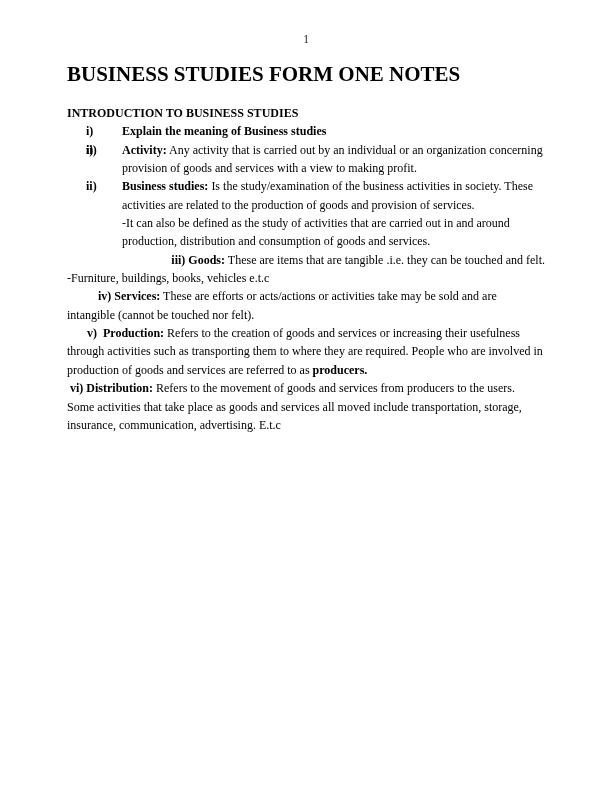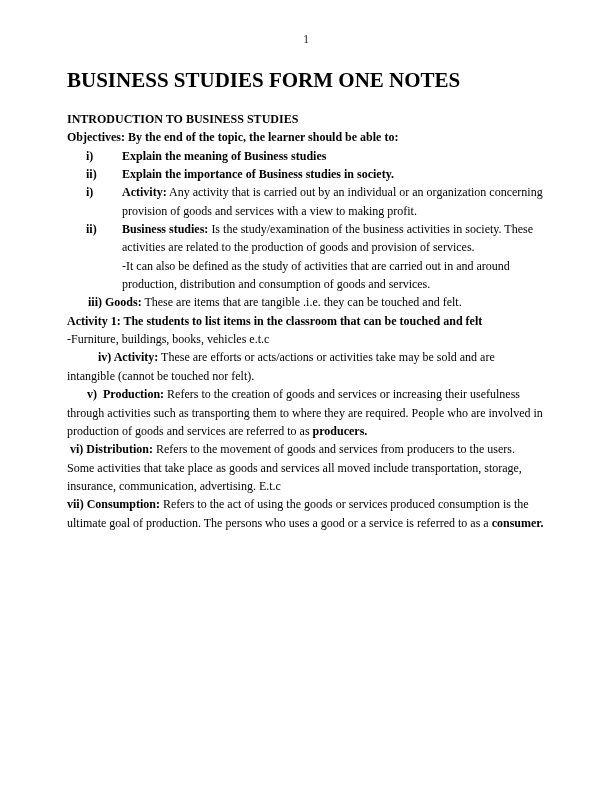--- a/index.html
+++ b/index.html
@@ -18,21 +18,21 @@
     padding: 32px 67px 0 67px;
     overflow: hidden;
   }
   .pageno {
     text-align: center;
     font-size: 11.5px;
     line-height: 14px;
     color: #1a1a1a;
   }
   .doc-title {
-    margin-top: 22px;
+    margin-top: 16px;
     font-size: 21px;
     font-weight: bold;
     line-height: 24px;
     white-space: nowrap;
   }
   .content {
     margin-top: 18px;
     font-size: 12px;
     line-height: 18.35px;
   }
@@ -51,26 +51,23 @@
   }
 </style>
 </head>
 <body>
 
 <div class="page">
   <div class="pageno">1</div>
   <h1 class="doc-title">BUSINESS STUDIES FORM ONE NOTES</h1>
   <div class="content">
       <div class="block para"><span class="run b">INTRODUCTION TO BUSINESS STUDIES</span></div>
-      <div class="block para"><span class="run b">Objectives: By the end of the topic, the learner should be able to:</span></div>
       <div class="block hang"><span class="marker">i)</span><span><span class="run b">Explain the meaning of Business studies</span></span></div>
-      <div class="block hang"><span class="marker">ii)</span><span><span class="run b">Explain the importance of Business studies in society.</span></span></div>
+      <div class="block hang"><span class="marker">ii)</span></div>
       <div class="block hang"><span class="marker">i)</span><span><span class="run b">Activity:</span><span class="run"> Any activity that is carried out by an individual or an organization concerning provision of goods and services with a view to making profit.</span></span></div>
       <div class="block hang"><span class="marker">ii)</span><span><span class="run b">Business studies:</span><span class="run"> Is the study/examination of the business activities in society. These activities are related to the production of goods and provision of services.</span><div><span class="run">-It can also be defined as the study of activities that are carried out in and around production, distribution and consumption of goods and services.</span></div></span></div>
-      <div class="block para" style="text-indent: 21px;"><span class="run b">iii) Goods:</span><span class="run"> These are items that are tangible .i.e. they can be touched and felt.</span></div>
-      <div class="block para"><span class="run b">Activity 1: The students to list items in the classroom that can be touched and felt</span></div>
+      <div class="block para" style="text-indent: 21px; text-align: right;"><span class="run b">iii) Goods:</span><span class="run"> These are items that are tangible .i.e. they can be touched and felt.</span></div>
       <div class="block para"><span class="run">-Furniture, buildings, books, vehicles e.t.c</span></div>
-      <div class="block para" style="text-indent: 31px;"><span class="run b">iv) Activity:</span><span class="run"> These are efforts or acts/actions or activities take may be sold and are intangible (cannot be touched nor felt).</span></div>
+      <div class="block para" style="text-indent: 31px;"><span class="run b">iv) Services:</span><span class="run"> These are efforts or acts/actions or activities take may be sold and are intangible (cannot be touched nor felt).</span></div>
       <div class="block para" style="text-indent: 20px;"><span class="run b">v)  Production:</span><span class="run"> Refers to the creation of goods and services or increasing their usefulness through activities such as transporting them to where they are required. People who are involved in production of goods and services are referred to as </span><span class="run b">producers.</span></div>
       <div class="block para"><span class="run b"> vi) Distribution:</span><span class="run"> Refers to the movement of goods and services from producers to the users. Some activities that take place as goods and services all moved include transportation, storage, insurance, communication, advertising. E.t.c</span></div>
-      <div class="block para"><span class="run b">vii) Consumption:</span><span class="run"> Refers to the act of using the goods or services produced consumption is the ultimate goal of production. The persons who uses a good or a service is referred to as a </span><span class="run b">consumer.</span></div>
     </div>
 </div>
 
 </body></html>

